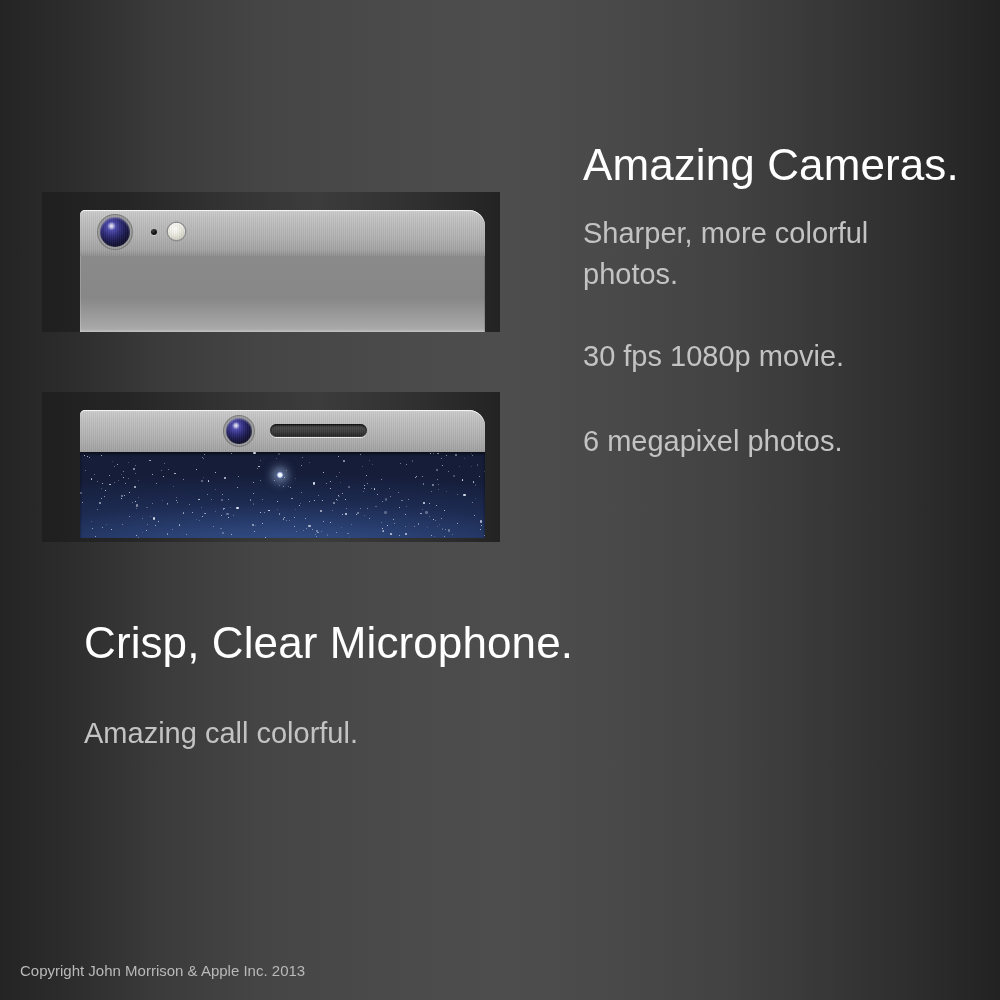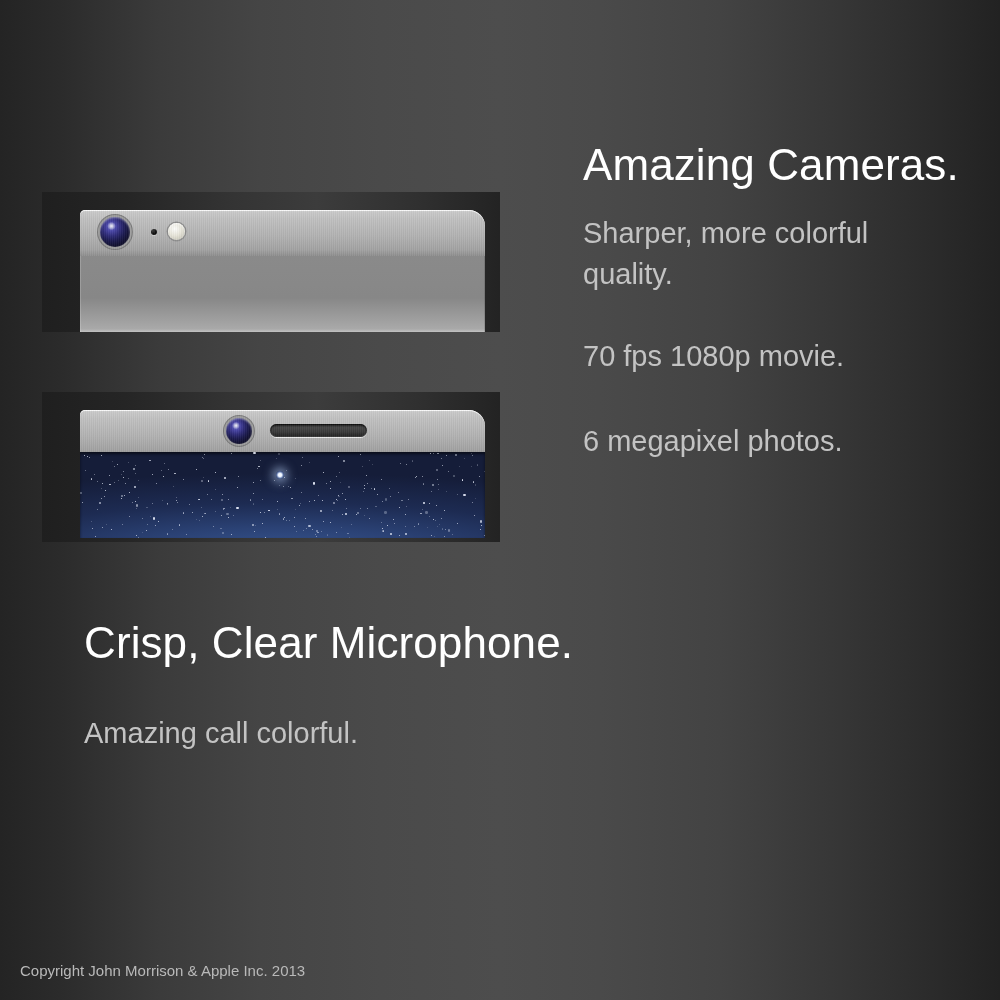--- a/index.html
+++ b/index.html
@@ -505,23 +505,23 @@
           <span style="left: 214.1px; top: 74.3px; width: 1px; height: 1px; opacity: 0.77;"></span>
           <span style="left: 179.8px; top: 7.9px; width: 1.6px; height: 1.6px; opacity: 0.38;"></span>
         </div>
       <div class="bigstar" style="left:196px; top:19px;"></div>
     </div>
   </div>
 </div>
 
 <div class="h-title" id="cameras-title">Amazing Cameras.</div>
 
-<div class="body-line" id="cameras-p1">Sharper, more colorful quality.</div>
-
-<div class="body-line" id="cameras-p2">70 fps 1080p movie.</div>
+<div class="body-line" id="cameras-p1">Sharper, more colorful photos.</div>
+
+<div class="body-line" id="cameras-p2">30 fps 1080p movie.</div>
 
 <div class="body-line" id="cameras-p3">6 megapixel photos.</div>
 
 <div class="h-title" id="mic-title">Crisp, Clear Microphone.</div>
 
 <div class="body-line" id="mic-p1">Amazing call colorful.</div>
 
 <div id="copyright">Copyright John Morrison &amp; Apple Inc. 2013</div>
 
 </body></html>

